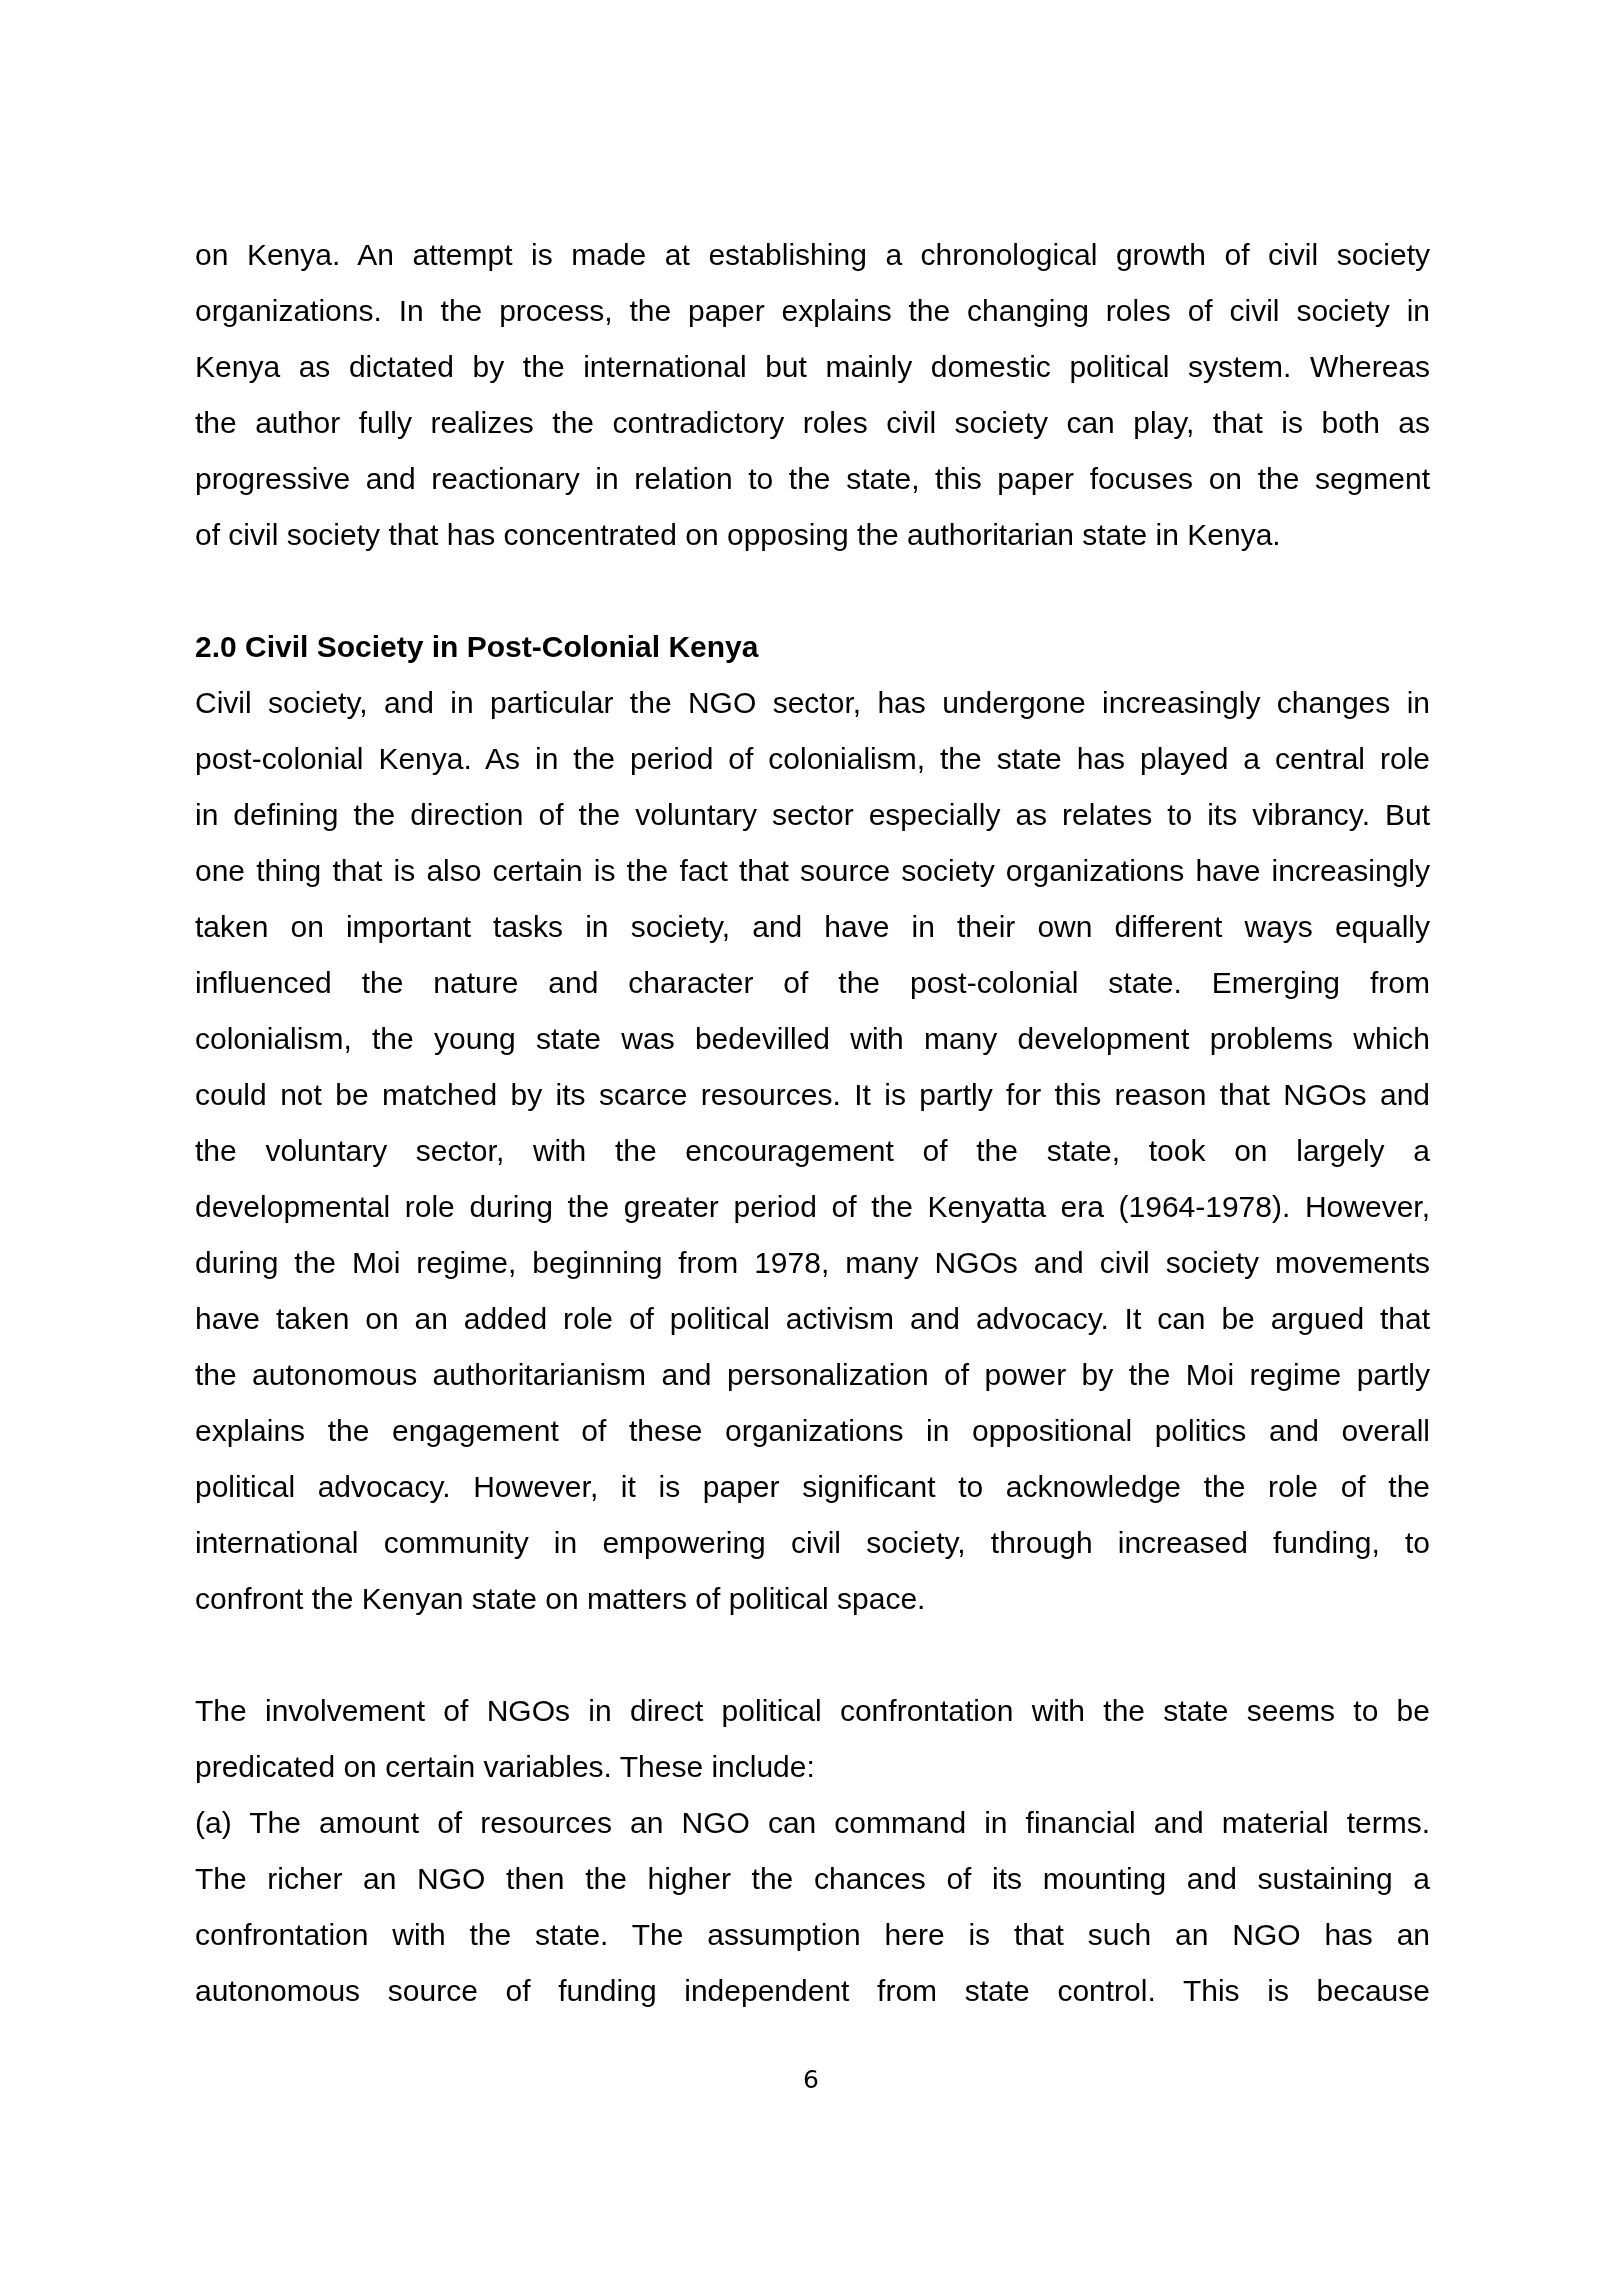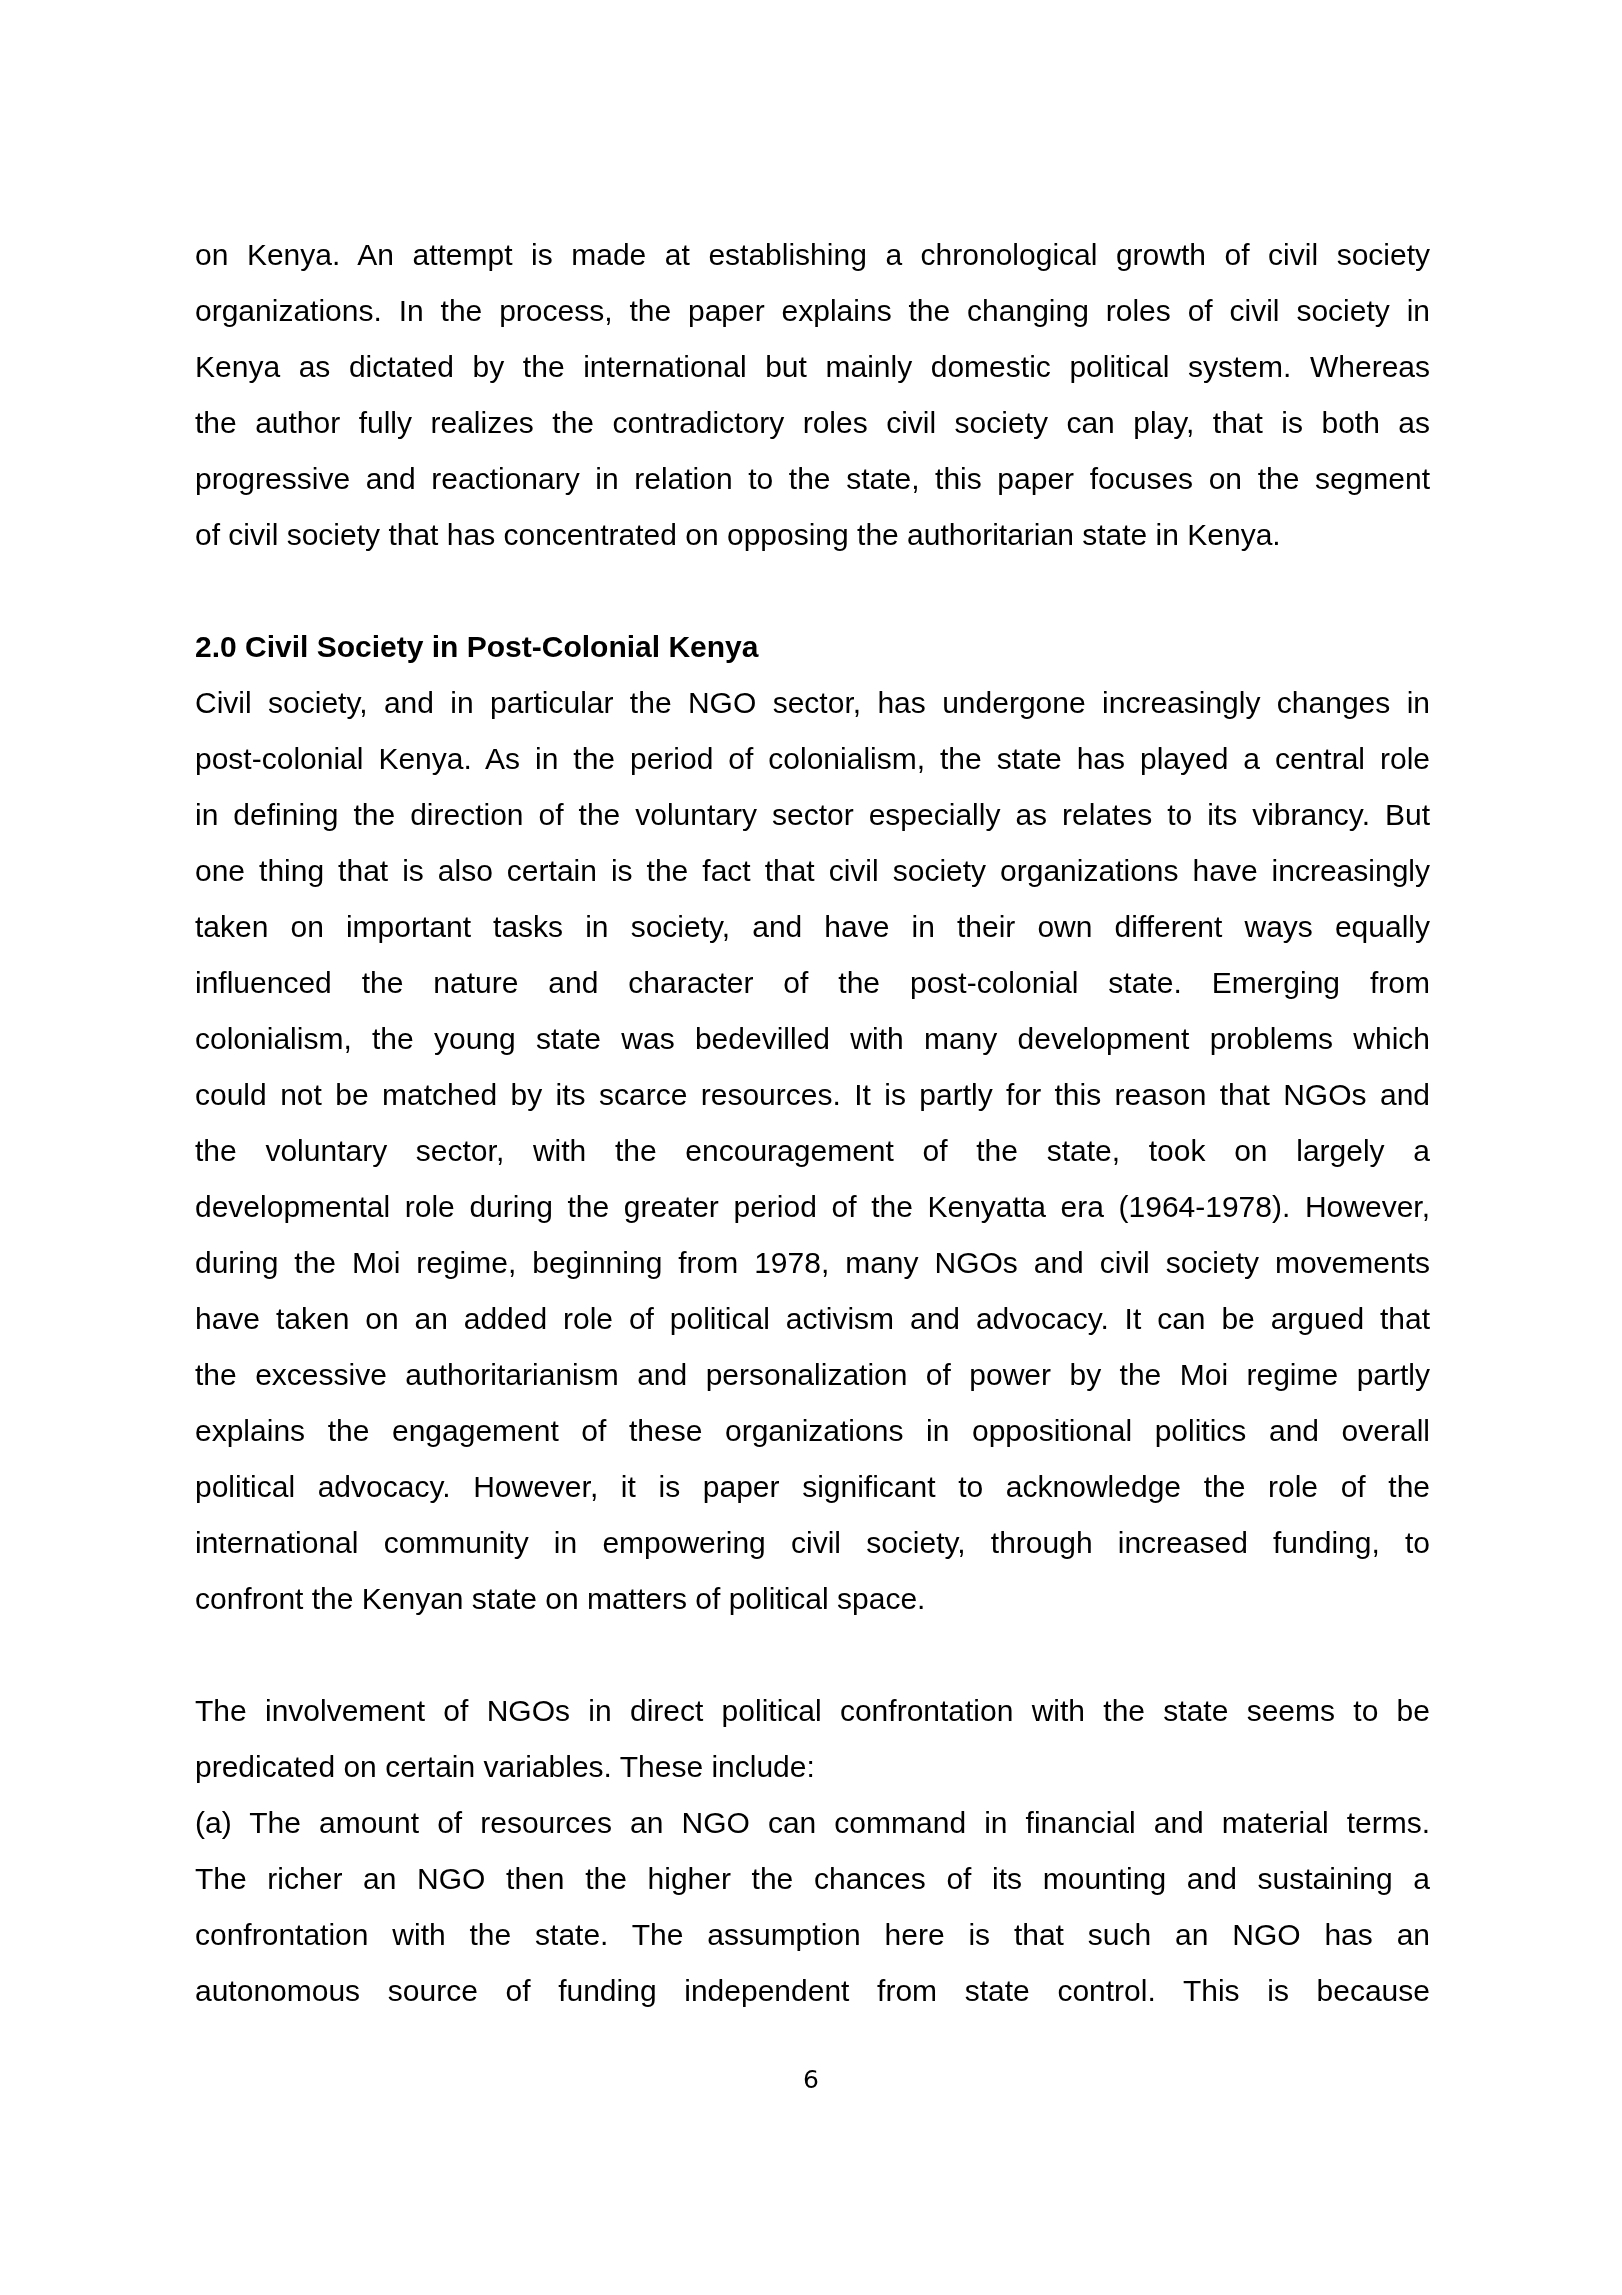--- a/index.html
+++ b/index.html
@@ -49,30 +49,30 @@
   </div>
 
   <div class="blank"></div>
 
   <span class="line heading">2.0 Civil Society in Post-Colonial Kenya</span>
 
   <div>
     <span class="line">Civil society, and in particular the NGO sector, has undergone increasingly changes in</span>
     <span class="line">post-colonial Kenya. As in the period of colonialism, the state has played a central role</span>
     <span class="line">in defining the direction of the voluntary sector especially as relates to its vibrancy. But</span>
-    <span class="line">one thing that is also certain is the fact that civil society organizations have increasingly</span>
+    <span class="line">one thing that is also certain is the fact that source society organizations have increasingly</span>
     <span class="line">taken on important tasks in society, and have in their own different ways equally</span>
     <span class="line">influenced the nature and character of the post-colonial state. Emerging from</span>
     <span class="line">colonialism, the young state was bedevilled with many development problems which</span>
     <span class="line">could not be matched by its scarce resources. It is partly for this reason that NGOs and</span>
     <span class="line">the voluntary sector, with the encouragement of the state, took on largely a</span>
     <span class="line">developmental role during the greater period of the Kenyatta era (1964-1978). However,</span>
     <span class="line">during the Moi regime, beginning from 1978, many NGOs and civil society movements</span>
     <span class="line">have taken on an added role of political activism and advocacy. It can be argued that</span>
-    <span class="line">the excessive authoritarianism and personalization of power by the Moi regime partly</span>
+    <span class="line">the autonomous authoritarianism and personalization of power by the Moi regime partly</span>
     <span class="line">explains the engagement of these organizations in oppositional politics and overall</span>
     <span class="line">political advocacy. However, it is paper significant to acknowledge the role of the</span>
     <span class="line">international community in empowering civil society, through increased funding, to</span>
     <span class="line last">confront the Kenyan state on matters of political space.</span>
   </div>
 
   <div class="blank"></div>
 
   <div>
     <span class="line">The involvement of NGOs in direct political confrontation with the state seems to be</span>

